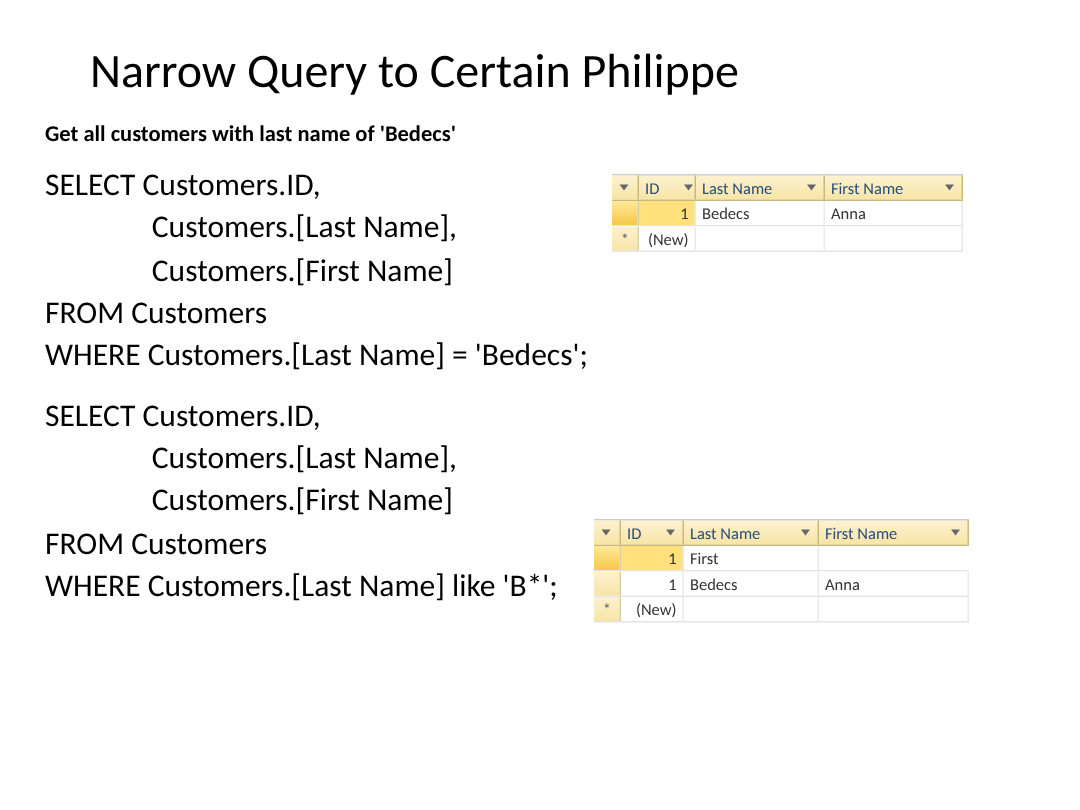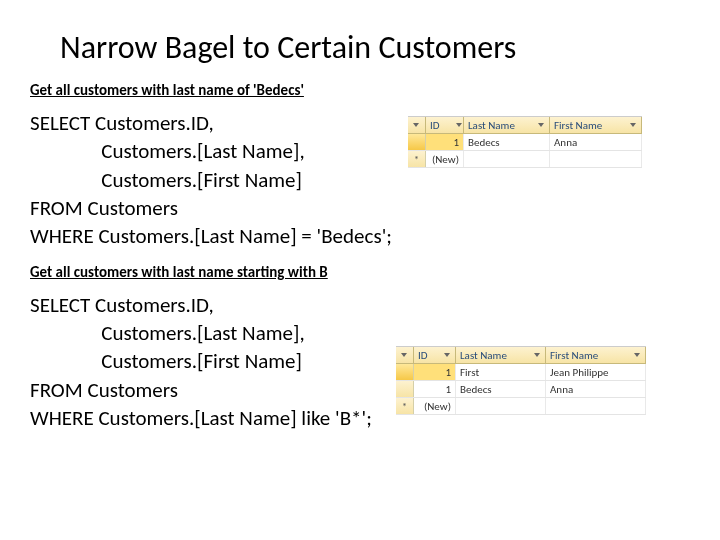--- a/index.html
+++ b/index.html
@@ -17,21 +17,20 @@
   }
   .title {
     font-size: 32px;
     font-weight: 400;
     margin: 0 0 14px 30px;
   }
   .subtitle {
     font-size: 15px;
     font-weight: 700;
     margin: 6px 0 10px 0;
-    text-decoration: underline;
   }
   .sql {
     font-size: 21px;
     line-height: 1.35;
     white-space: pre;
     font-family: Calibri, Arial, sans-serif;
     margin-bottom: 12px;
   }
   .leftcol {
     width: 370px;
@@ -112,31 +111,30 @@
   .c-id2  { width: 42px; }
   .c-ln2  { width: 90px; }
   .c-fn2  { width: 100px; }
   #grid1 { left: 408px; top: 116px; }
   #grid2 { left: 396px; top: 346px; }
 </style>
 </head>
 <body>
 
 <div class="slide">
-  <h1 class="title">Narrow Bagel to Certain Customers</h1>
+  <h1 class="title">Narrow Query to Certain Philippe</h1>
 
   <div class="leftcol">
     <div class="subtitle">Get all customers with last name of 'Bedecs'</div>
     <div class="sql">SELECT Customers.ID,
                Customers.[Last Name],
                Customers.[First Name]
 FROM Customers
 WHERE Customers.[Last Name] = 'Bedecs';</div>
 
-    <div class="subtitle">Get all customers with last name starting with B</div>
     <div class="sql">SELECT Customers.ID,
                Customers.[Last Name],
                Customers.[First Name]
 FROM Customers
 WHERE Customers.[Last Name] like 'B*';</div>
   </div>
 </div>
 
 <div id="grid1" class="grid">
   <div class="ghdr">
@@ -187,21 +185,20 @@
       </div>
     <div class="gcol c-fn2">
         <span>First Name</span>
         <span class="drop"></span>
       </div>
   </div>
   <div class="grow active-row">
     <div class="rowsel-body"></div>
     <div class="gcell c-id2 idcell sel-highlight">1</div>
     <div class="gcell c-ln2">First</div>
-    <div class="gcell c-fn2">Jean Philippe</div>
   </div>
   <div class="grow">
     <div class="rowsel-body"></div>
     <div class="gcell c-id2 idcell">1</div>
     <div class="gcell c-ln2">Bedecs</div>
     <div class="gcell c-fn2">Anna</div>
   </div>
   <div class="grow">
     <div class="rowsel-body">
         <span class="star">*</span>

